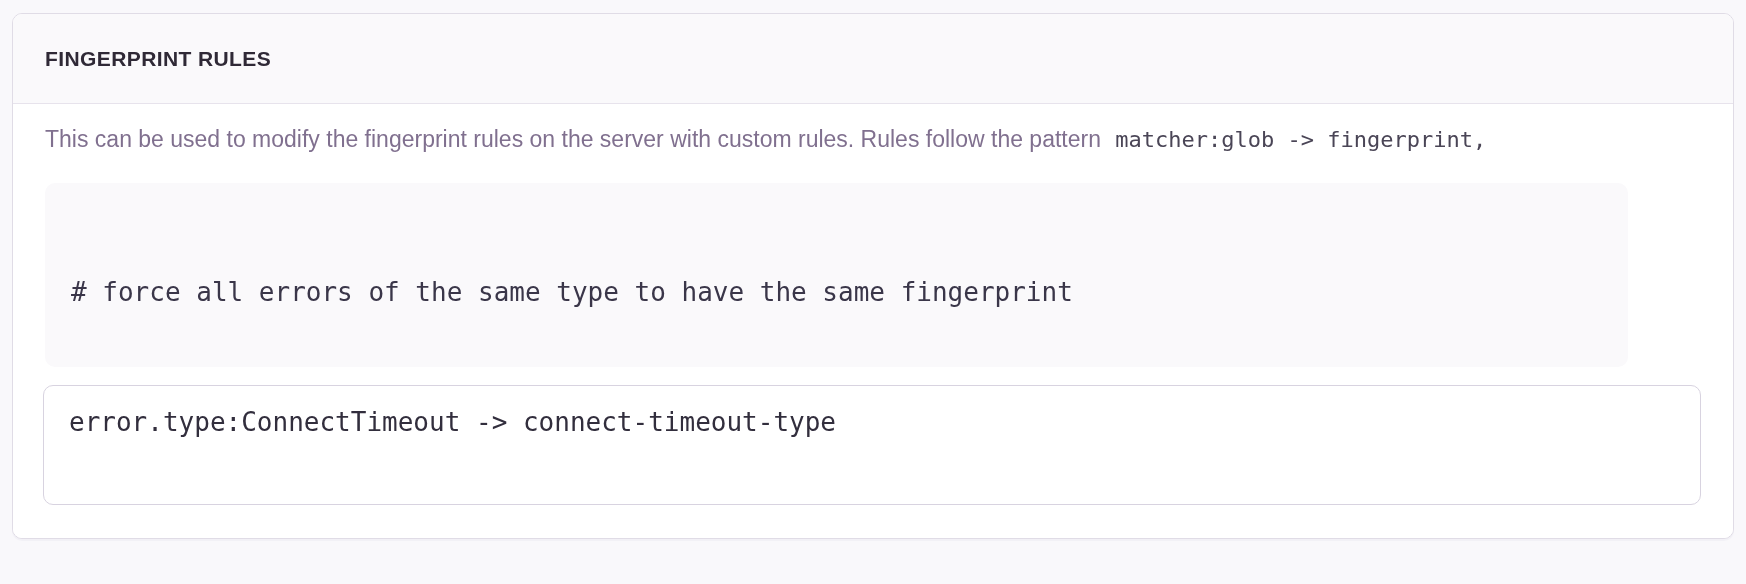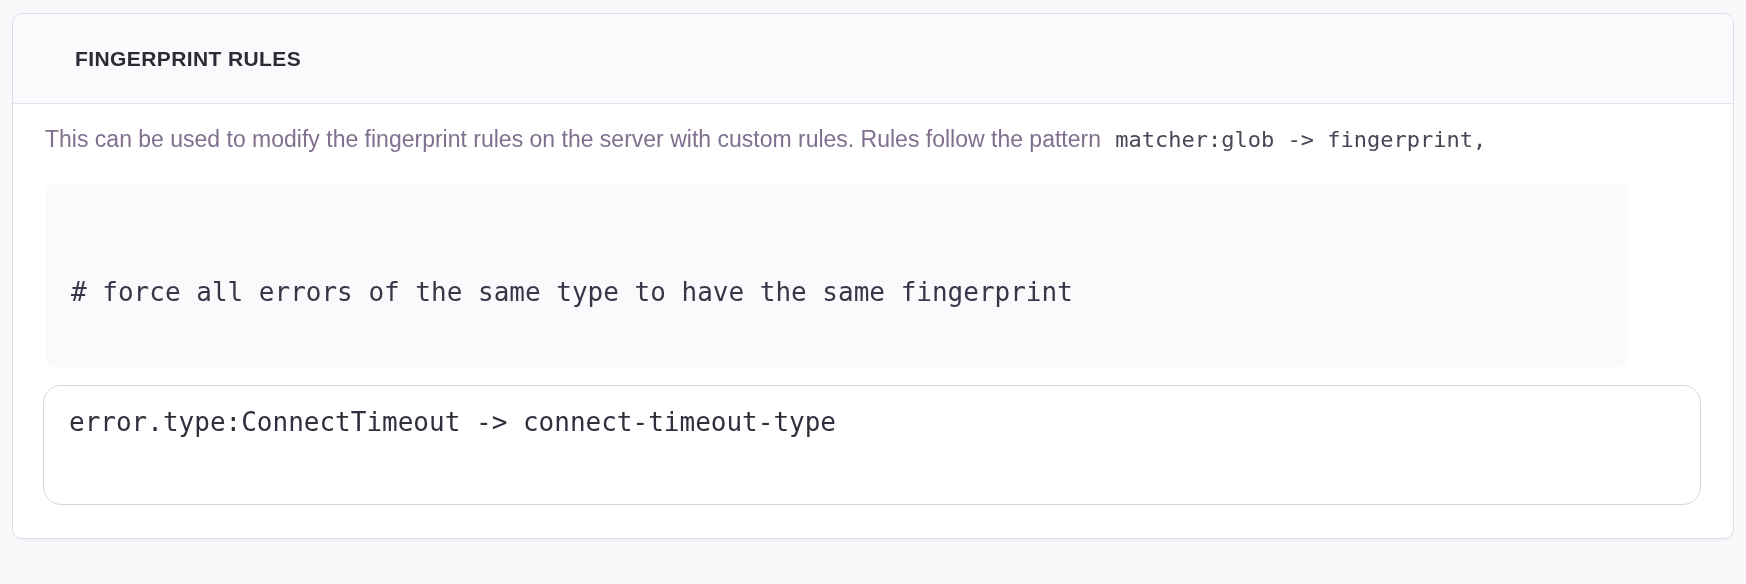--- a/index.html
+++ b/index.html
@@ -27,21 +27,20 @@
     display: flex;
     align-items: center;
     padding: 0 32px;
   }
   .panel-title {
     font-size: 21px;
     font-weight: bold;
     letter-spacing: 0.4px;
     color: #2f2936;
     text-transform: uppercase;
-    margin-left: 30px;
   }
 
   .panel-body { padding: 19px 0 33px 0; background: #ffffff; }
 
   .description {
     margin: 0 60px 0 32px;
     font-size: 23px;
     line-height: 33px;
     color: #80708f;
   }
@@ -72,21 +71,21 @@
     white-space: pre;
     overflow: hidden;
   }
 
   .input-row { margin: 18px 0 0 30px; }
   .rules-textarea {
     display: block;
     width: 1658px;
     height: 120px;
     border: 1.5px solid #d8d3e0;
-    border-radius: 18px;
+    border-radius: 10px;
     background: #ffffff;
     padding: 20px 25px;
     font-family: "DejaVu Sans Mono", "Liberation Mono", monospace;
     font-size: 26px;
     line-height: 33px;
     color: #322e3d;
     resize: none;
     outline: none;
     overflow: hidden;
   }

